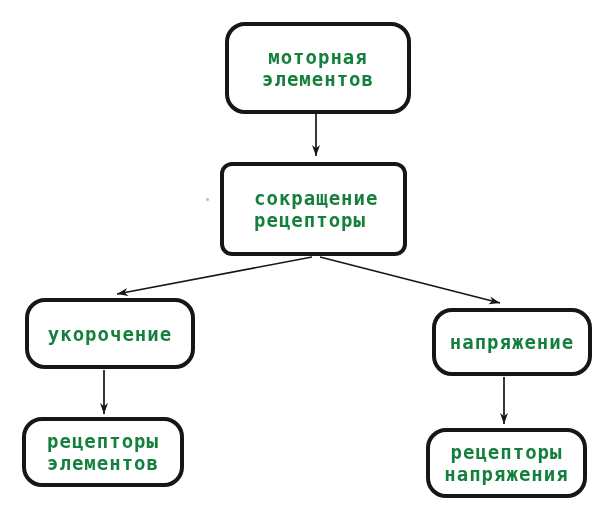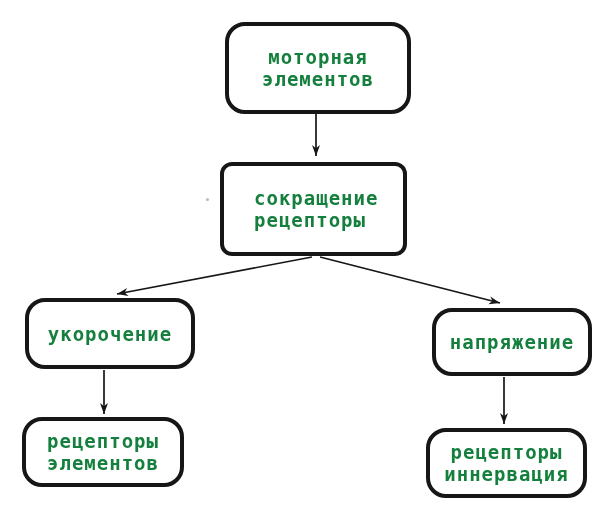--- a/index.html
+++ b/index.html
@@ -77,16 +77,16 @@
     <span>напряжение</span>
   </div>
 
   <div class="node n-posrec">
     <span>рецепторы</span>
     <span>элементов</span>
   </div>
 
   <div class="node n-tenrec">
     <span>рецепторы</span>
-    <span>иннервация</span>
+    <span>напряжения</span>
   </div>
 
 </div>
 
 </body></html>

